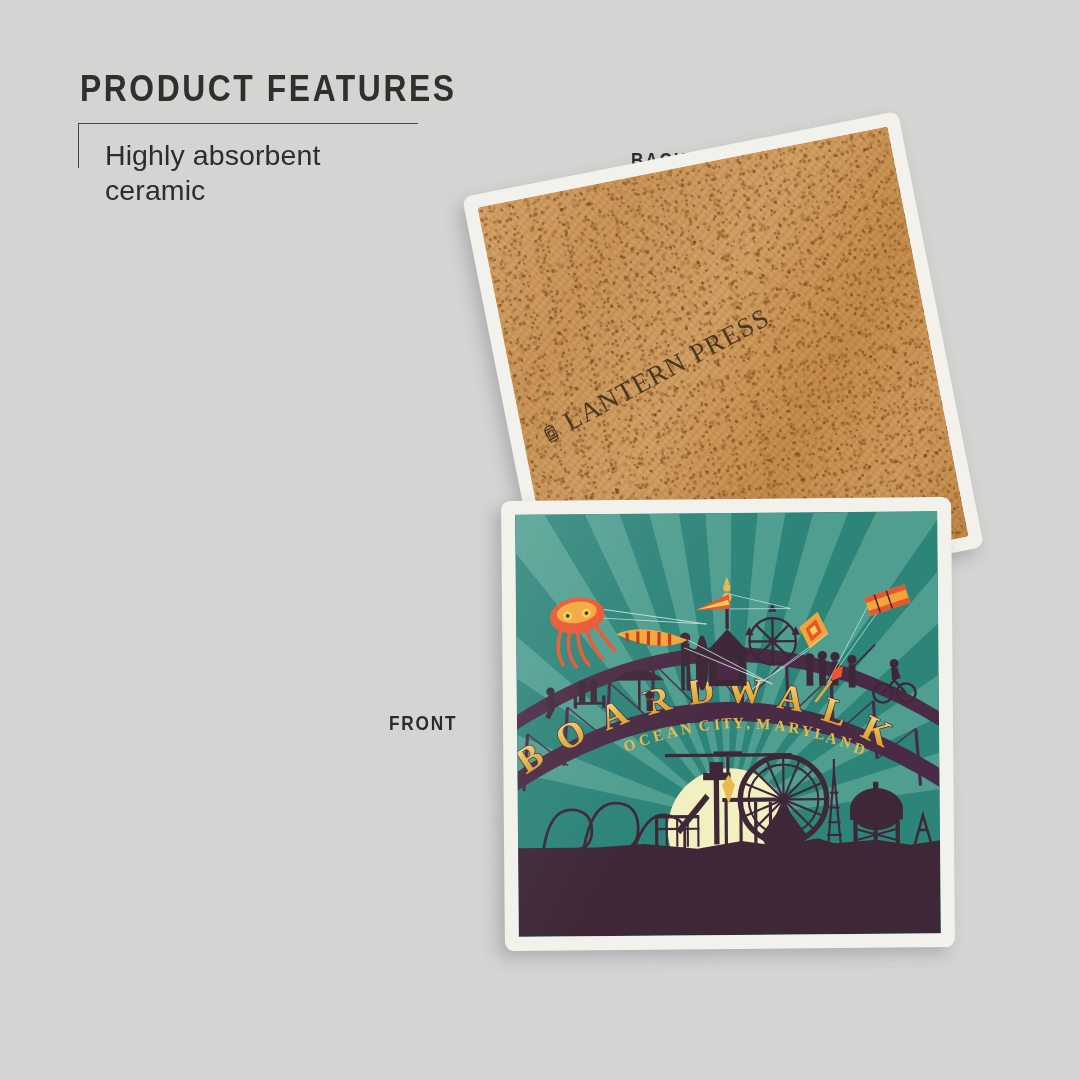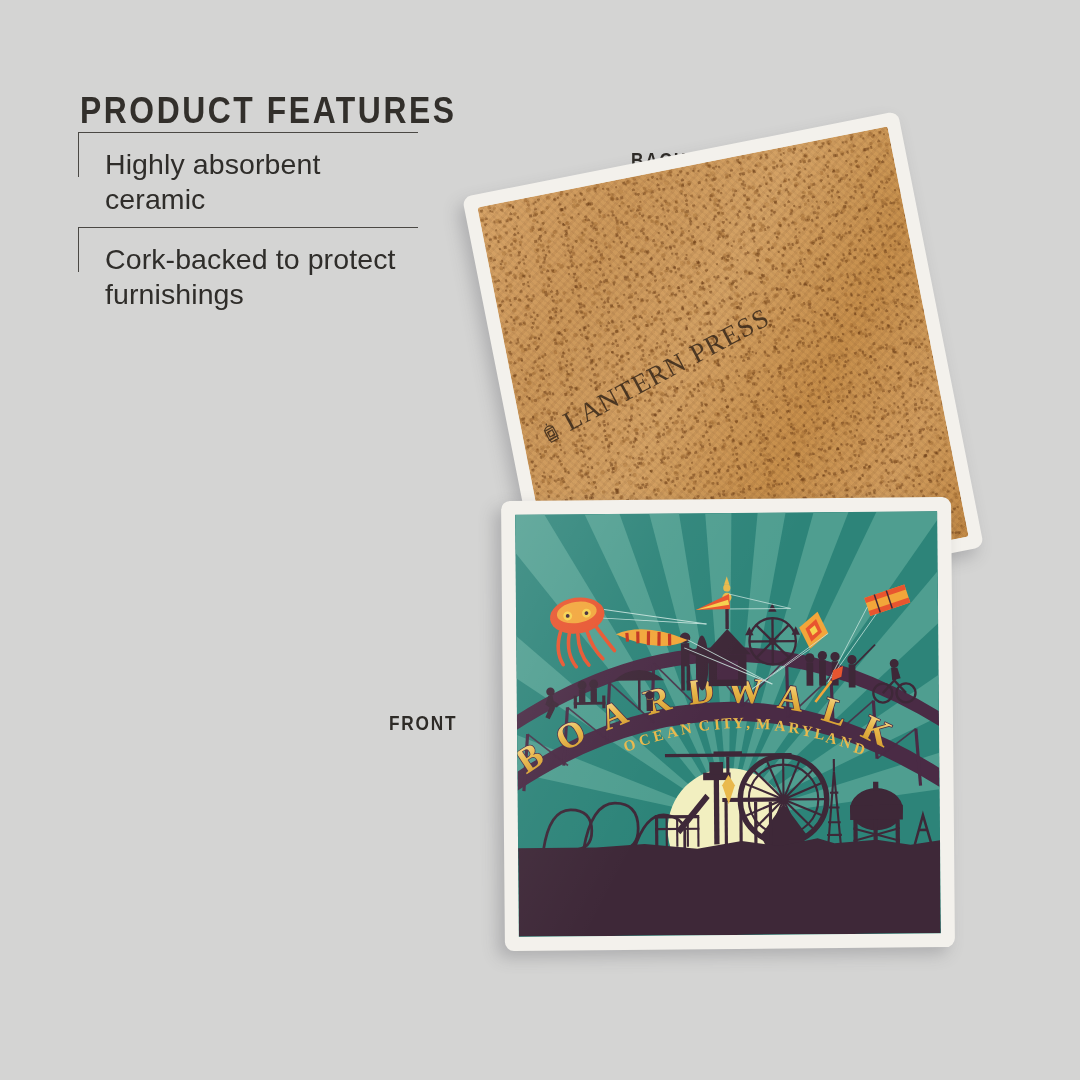--- a/index.html
+++ b/index.html
@@ -7,39 +7,39 @@
     width:1080px;height:1080px;
     background:#d4d4d3;
     font-family:"Liberation Sans",sans-serif;
     overflow:hidden;
     position:relative;
   }
   #stage{position:absolute;inset:0;}
 
   
   #features{
-    position:absolute;left:78px;top:90px;width:350px;
+    position:absolute;left:78px;top:68px;width:350px;
   }
   #features-title{
     font-family:"Liberation Sans",sans-serif;
     font-weight:bold;
     font-size:37px;
     letter-spacing:3.0px;
     color:#322f2b;
     transform:scaleX(0.86);
     transform-origin:left center;
     white-space:nowrap;
     margin:0 0 0 2px;
   }
   .feature{
     position:relative;
     border-top:1.6px solid #4a4844;
     border-left:1.6px solid #4a4844;
     padding:14px 0 10px 26px;
-    margin-top:0;
+    margin-top:13px;
     width:340px;
     box-sizing:border-box;
   }
   
   .feature::after{
     content:"";position:absolute;left:-1.6px;top:44px;bottom:0;width:2px;
     background:#d4d4d3;
   }
   .feature-text{
     font-family:"Liberation Sans",sans-serif;
@@ -153,23 +153,20 @@
 <div id="stage">
 
   <div id="features">
 
     <div id="features-title">PRODUCT FEATURES</div>
 
     <div class="feature">
       <div class="feature-text">Highly absorbent ceramic</div>
     </div>
 
-    <div class="feature">
-      <div class="feature-text">Cork-backed to protect furnishings</div>
-    </div>
 
   </div>
 
   <div class="side-label" id="label-back">BACK</div>
   <div class="side-label" id="label-front">FRONT</div>
 
   <div class="coaster" id="coaster-back">
     <div id="cork">
       <div id="cork-brand">
         <svg id="lantern-icon" viewBox="0 0 24 28">

